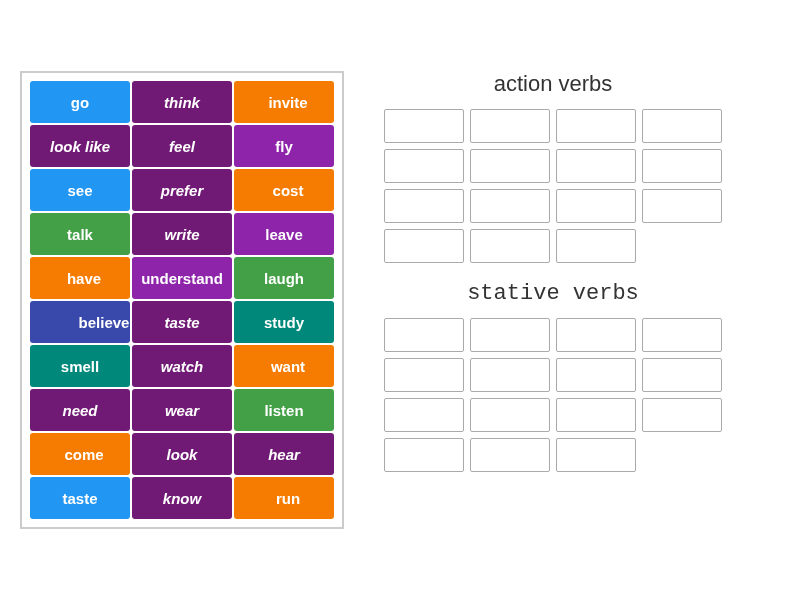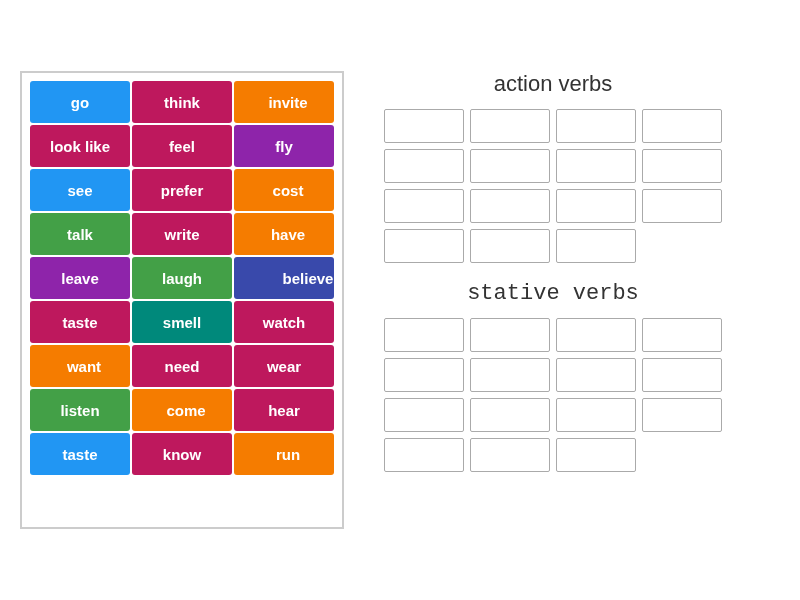--- a/index.html
+++ b/index.html
@@ -34,21 +34,21 @@
       display: flex;
       align-items: center;
       justify-content: center;
       color: #fff;
       font-size: 15px;
       font-weight: bold;
       border-radius: 3px;
       cursor: pointer;
     }
     .blue   { background: #2196F3; }
-    .red    { background: #be185d; }
+    .red    { background: #701a75; font-style: italic; }
     .orange { background: #F57C00; padding-left: 8px; }
     .green  { background: #43A047; }
     .purple { background: #8E24AA; }
     .teal   { background: #00897B; }
     .indigo { background: #3949AB; padding-left: 48px; }
 
     
     .right-panel {
       display: flex;
       flex-direction: column;
@@ -94,32 +94,35 @@
       <div class="word-cell red">think</div>
       <div class="word-cell orange">invite</div>
       <div class="word-cell red">look like</div>
       <div class="word-cell red">feel</div>
       <div class="word-cell purple">fly</div>
       <div class="word-cell blue">see</div>
       <div class="word-cell red">prefer</div>
       <div class="word-cell orange">cost</div>
       <div class="word-cell green">talk</div>
       <div class="word-cell red">write</div>
+      <div class="word-cell purple">leave</div>
       <div class="word-cell orange">have</div>
-      <div class="word-cell purple">leave</div>
+      <div class="word-cell purple">understand</div>
       <div class="word-cell green">laugh</div>
       <div class="word-cell indigo">believe</div>
       <div class="word-cell red">taste</div>
+      <div class="word-cell teal">study</div>
       <div class="word-cell teal">smell</div>
       <div class="word-cell red">watch</div>
       <div class="word-cell orange">want</div>
       <div class="word-cell red">need</div>
       <div class="word-cell red">wear</div>
       <div class="word-cell green">listen</div>
       <div class="word-cell orange">come</div>
+      <div class="word-cell red">look</div>
       <div class="word-cell red">hear</div>
       <div class="word-cell blue">taste</div>
       <div class="word-cell red">know</div>
       <div class="word-cell orange">run</div>
     </div>
 
   <div class="right-panel">
 
     <div>
       <div class="section-title">action verbs</div>

